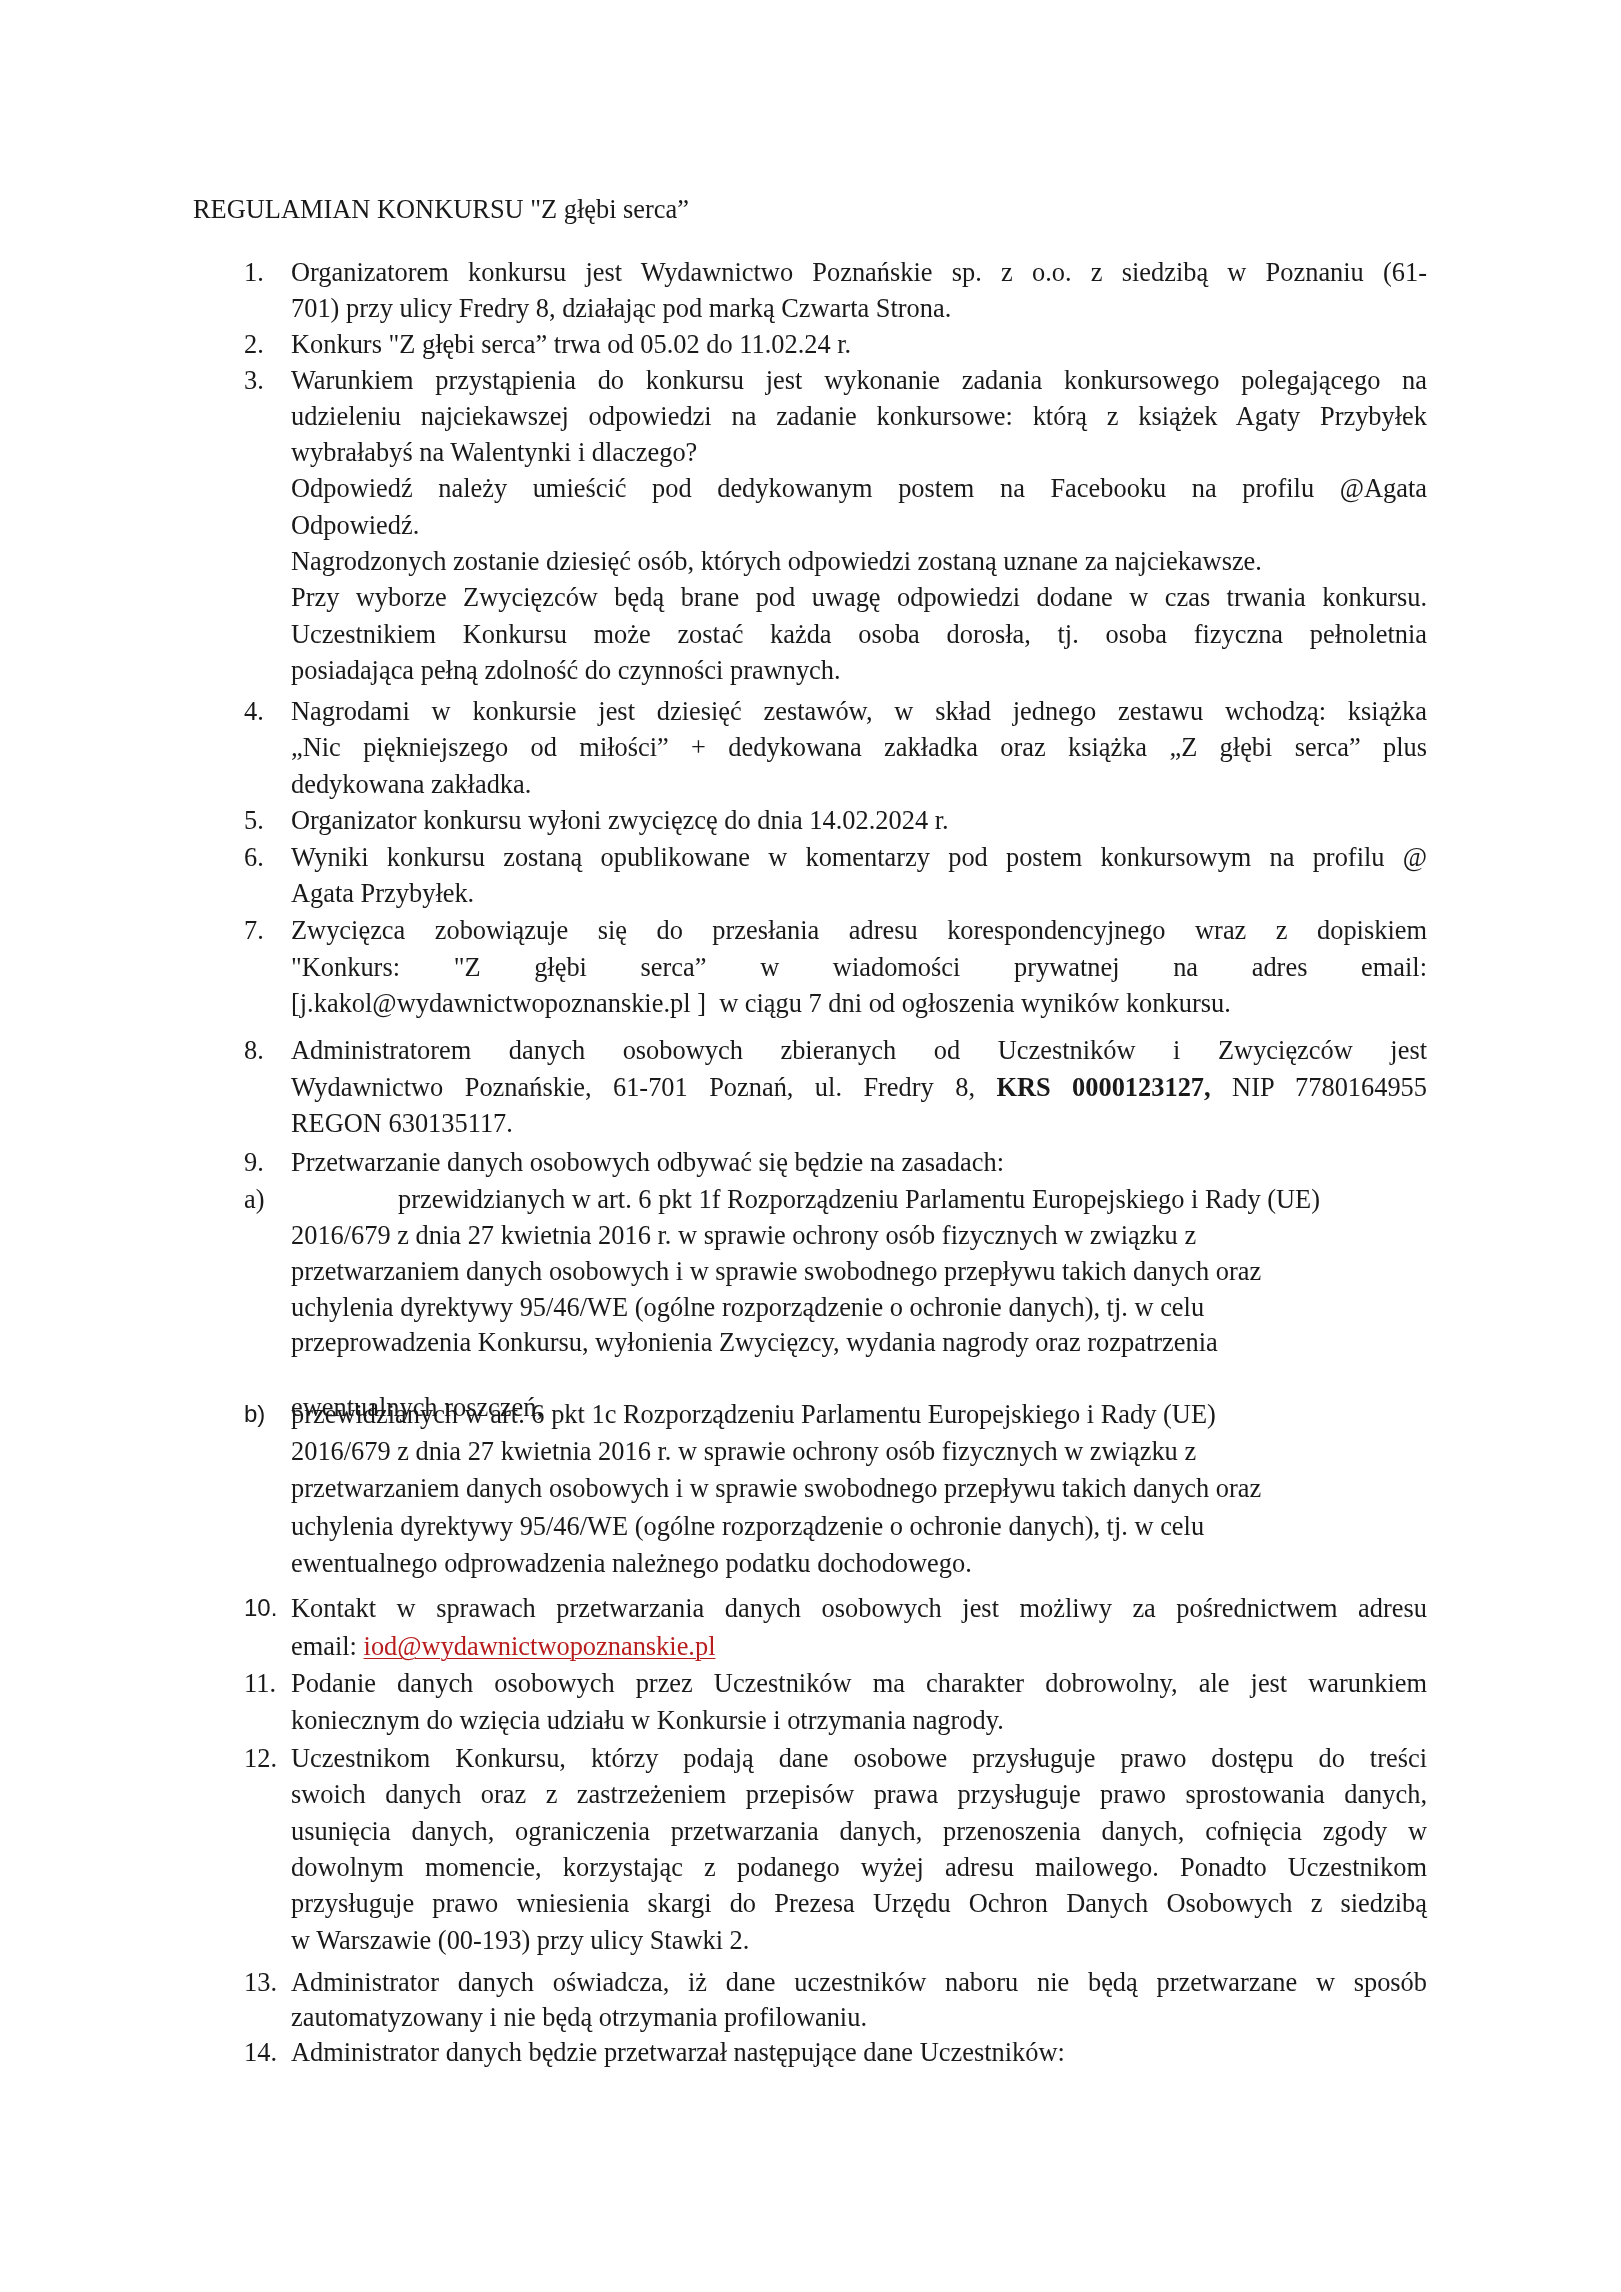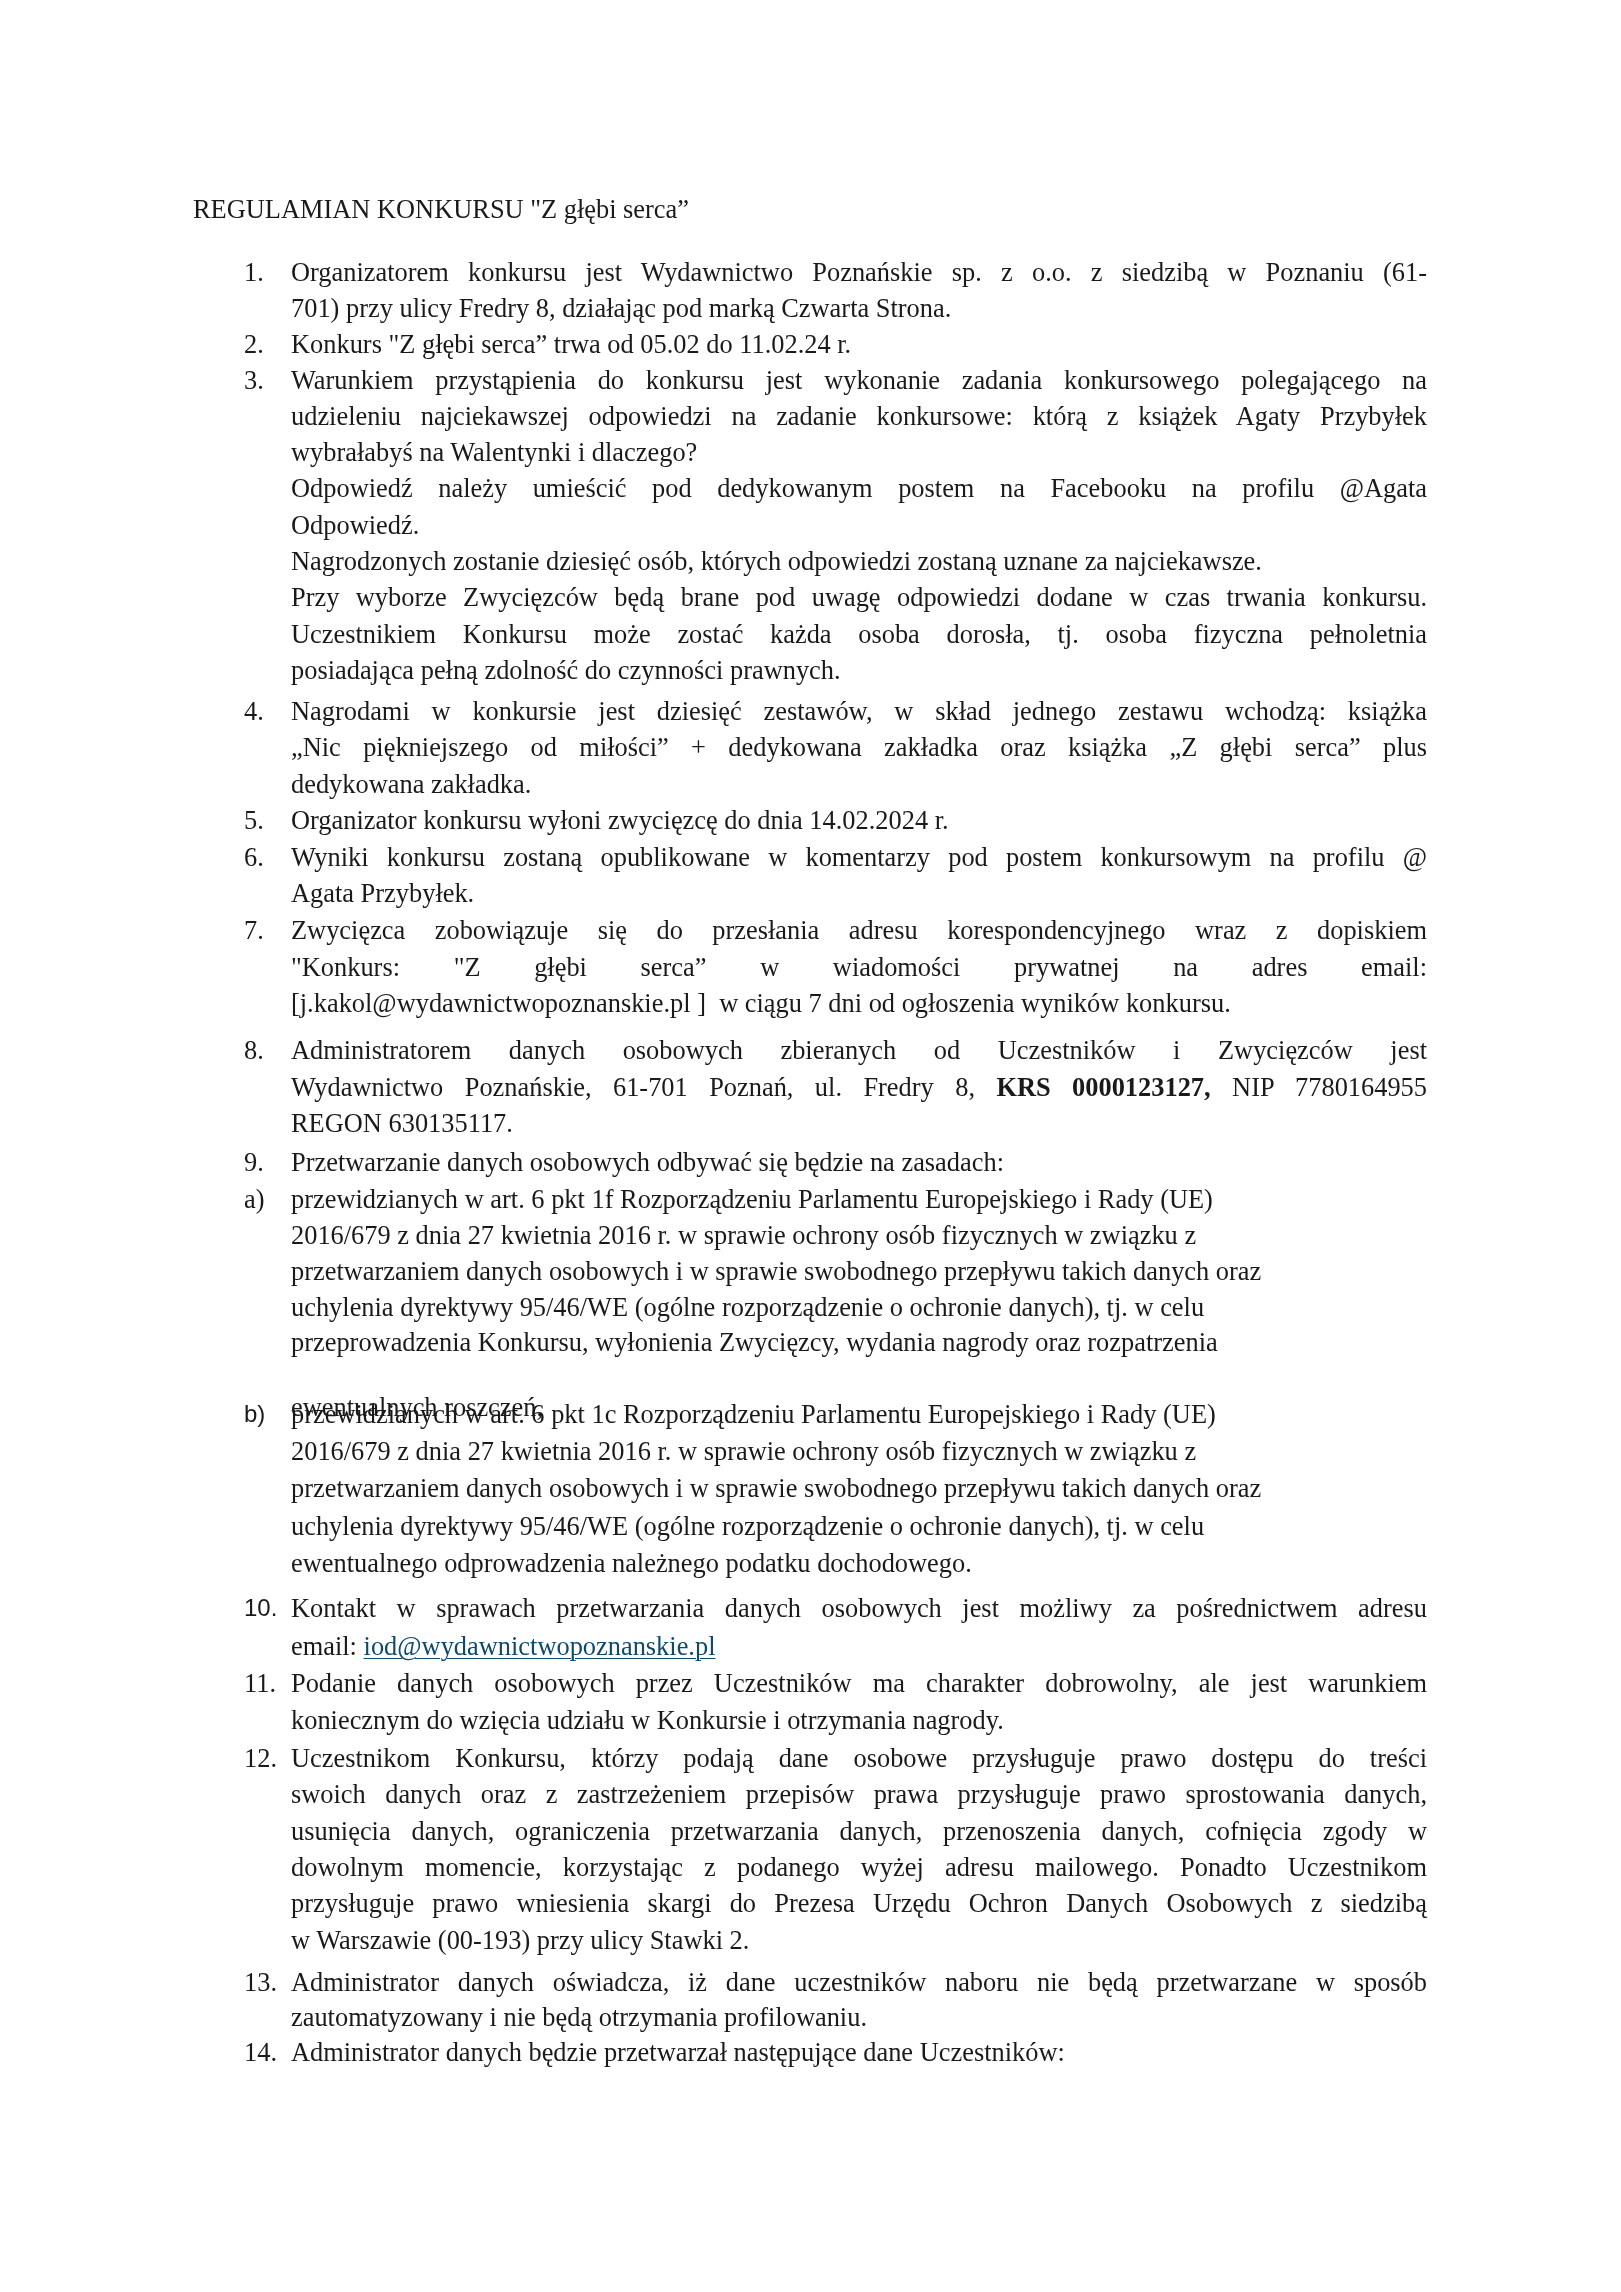--- a/index.html
+++ b/index.html
@@ -12,21 +12,21 @@
     line-height: 32px;
     color: #1a1a1a;
     white-space: pre;
     height: 32px;
   }
   .title { left: 193px; }
   .num { left: 244px; }
   .num.sans { font-family: "Liberation Sans", "DejaVu Sans", sans-serif; font-size: 24px; }
   .txt { left: 291px; width: 1136px; }
   .txt.just { text-align: justify; text-align-last: justify; white-space: normal; }
-  .link { color: #0c4a6e; text-decoration: underline; text-decoration-thickness: 1.3px; text-underline-offset: 2.7px; margin-top: 32px; }
+  .link { color: #b91c1c; text-decoration: underline; text-decoration-thickness: 1.3px; text-underline-offset: 2.7px; margin-top: 32px; }
 </style>
 </head>
 <body>
 
 <div class="page">
   <div class="ln title" style="top:193px;">REGULAMIAN KONKURSU "Z głębi serca”</div>
   <div id="body">
       <div>
         <div class="ln num" style="top: 256px;">1.</div>
         <div class="ln txt just" style="top: 256px;">Organizatorem konkursu jest Wydawnictwo Poznańskie sp. z o.o. z siedzibą w Poznaniu (61-</div>
@@ -74,21 +74,21 @@
         <div class="ln txt just" style="top: 1034px;">Administratorem danych osobowych zbieranych od Uczestników i Zwycięzców jest</div>
         <div class="ln txt just" style="top: 1071px;">Wydawnictwo Poznańskie, 61-701 Poznań, ul. Fredry 8, <span style="font-weight: 600;">KRS 0000123127,</span> NIP 7780164955</div>
         <div class="ln txt" style="top: 1107px;">REGON 630135117.</div>
       </div>
       <div>
         <div class="ln num" style="top: 1146px;">9.</div>
         <div class="ln txt" style="top: 1146px;">Przetwarzanie danych osobowych odbywać się będzie na zasadach:</div>
       </div>
       <div>
         <div class="ln num" style="top: 1183px;">a)</div>
-        <div class="ln txt" style="top: 1183px;">przewidzianych w art. 6 pkt 1f Rozporządzeniu Parlamentu Europejskiego i Rady (UE)</div>
+        <div class="ln txt" style="top: 1183px; text-align: center;">przewidzianych w art. 6 pkt 1f Rozporządzeniu Parlamentu Europejskiego i Rady (UE)</div>
         <div class="ln txt" style="top: 1219px;">2016/679 z dnia 27 kwietnia 2016 r. w sprawie ochrony osób fizycznych w związku z</div>
         <div class="ln txt" style="top: 1255px;">przetwarzaniem danych osobowych i w sprawie swobodnego przepływu takich danych oraz</div>
         <div class="ln txt" style="top: 1291px;">uchylenia dyrektywy 95/46/WE (ogólne rozporządzenie o ochronie danych), tj. w celu</div>
         <div class="ln txt" style="top: 1326px;">przeprowadzenia Konkursu, wyłonienia Zwycięzcy, wydania nagrody oraz rozpatrzenia</div>
         <div class="ln txt" style="top: 1362px; margin-top: 29px;">ewentualnych roszczeń,</div>
       </div>
       <div>
         <div class="ln num sans" style="top: 1398px;">b)</div>
         <div class="ln txt" style="top: 1398px;">przewidzianych w art. 6 pkt 1c Rozporządzeniu Parlamentu Europejskiego i Rady (UE)</div>
         <div class="ln txt" style="top: 1435px;">2016/679 z dnia 27 kwietnia 2016 r. w sprawie ochrony osób fizycznych w związku z</div>

